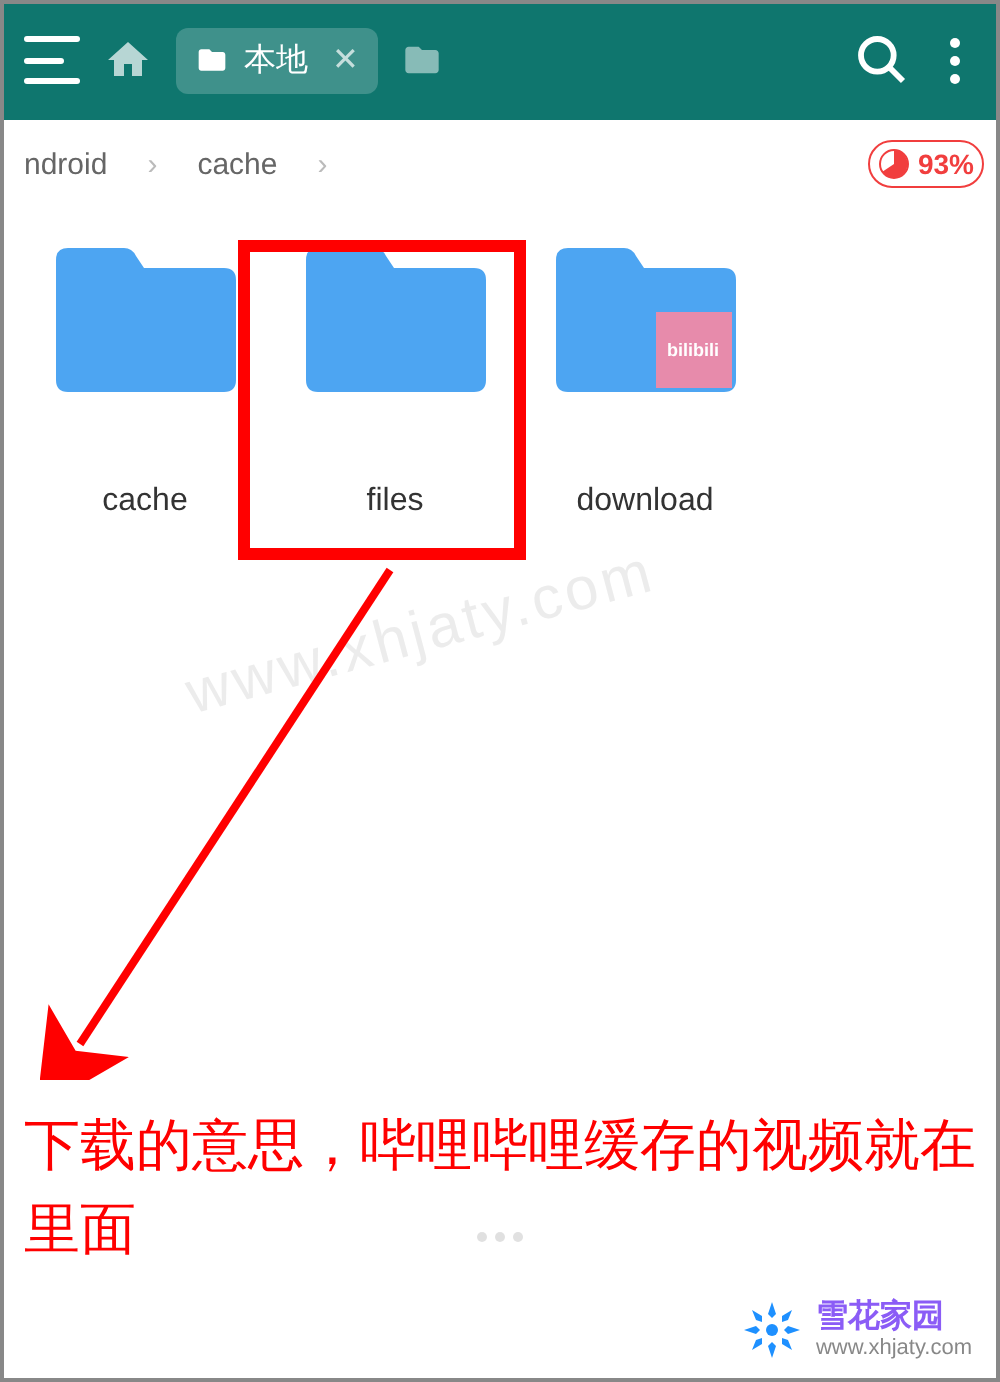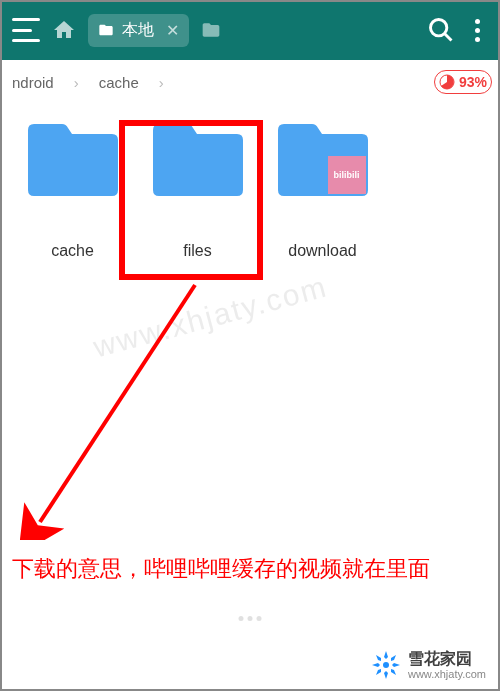--- a/index.html
+++ b/index.html
@@ -209,21 +209,21 @@
       width: 220px;
       height: 260px;
       pointer-events: none;
       z-index: 99;
     }
     .annotation {
       position: absolute;
       top: 552px;
       left: 12px;
       right: 12px;
-      font-size: 22px;
+      font-size: 28px;
       color: #ff0000;
       line-height: 1.5;
       pointer-events: none;
       z-index: 98;
     }
     .watermark {
       position: absolute;
       top: 300px;
       left: 90px;
       transform: rotate(-15deg);
@@ -247,21 +247,21 @@
       height: 32px;
     }
     .logo-text {
       display: flex;
       flex-direction: column;
       line-height: 1.1;
     }
     .logo-title {
       font-size: 16px;
       font-weight: bold;
-      color: #404040;
+      color: #8b5cf6;
     }
     .logo-url {
       font-size: 11px;
       color: #888;
     }
     .drag-handle {
       position: absolute;
       bottom: 70px;
       left: 50%;
       transform: translateX(-50%);

